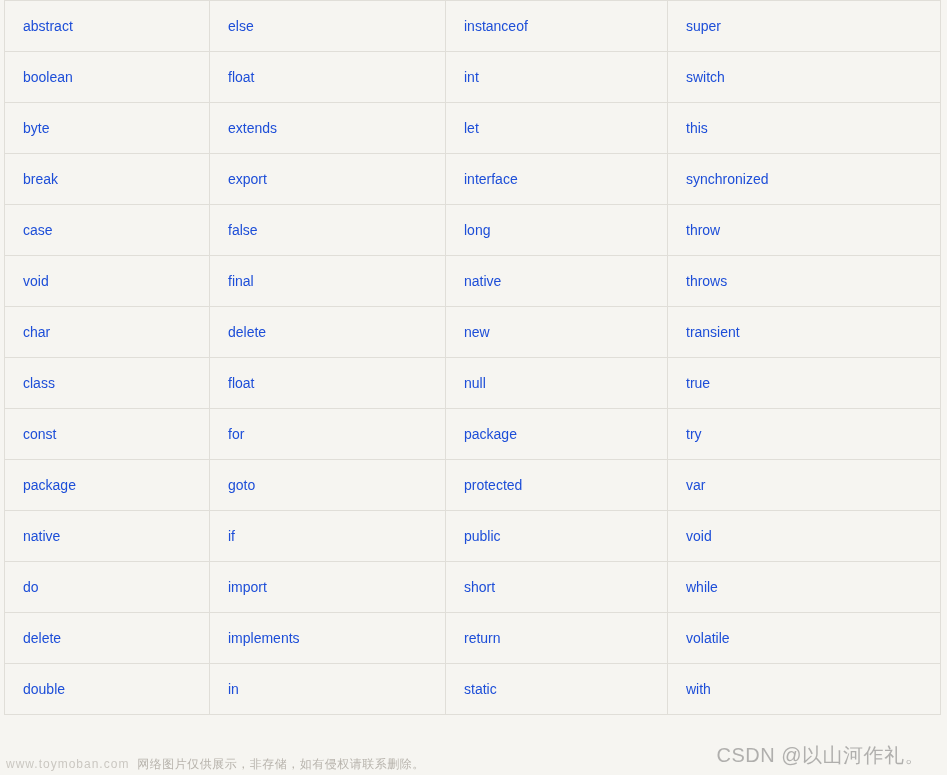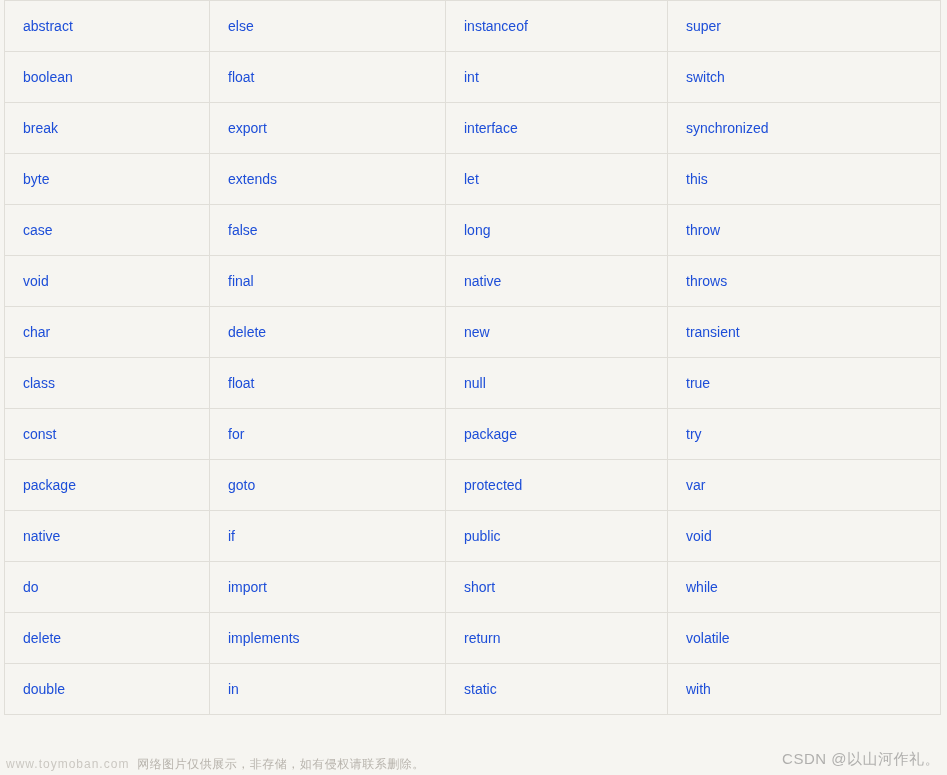--- a/index.html
+++ b/index.html
@@ -44,23 +44,23 @@
     letter-spacing: 0.5px;
     font-family: Arial, "Microsoft YaHei", sans-serif;
   }
   .footer-note .domain {
     opacity: 0.7;
     letter-spacing: 1px;
     margin-right: 4px;
   }
   .watermark {
     position: absolute;
-    right: 7px;
+    right: 22px;
     bottom: 6px;
-    font-size: 15px;
+    font-size: 20px;
     color: rgba(90,90,90,0.45);
     font-family: Arial, "Microsoft YaHei", sans-serif;
     letter-spacing: 0.5px;
   }
 </style>
 </head>
 <body>
 
 <table>
   <colgroup>
@@ -76,30 +76,30 @@
         <td>instanceof</td>
         <td>super</td>
       </tr>
       <tr>
         <td>boolean</td>
         <td>float</td>
         <td>int</td>
         <td>switch</td>
       </tr>
       <tr>
+        <td>byte</td>
+        <td>extends</td>
+        <td>let</td>
+        <td>this</td>
+      </tr>
+      <tr>
         <td>break</td>
         <td>export</td>
         <td>interface</td>
         <td>synchronized</td>
-      </tr>
-      <tr>
-        <td>byte</td>
-        <td>extends</td>
-        <td>let</td>
-        <td>this</td>
       </tr>
       <tr>
         <td>case</td>
         <td>false</td>
         <td>long</td>
         <td>throw</td>
       </tr>
       <tr>
         <td>void</td>
         <td>final</td>

